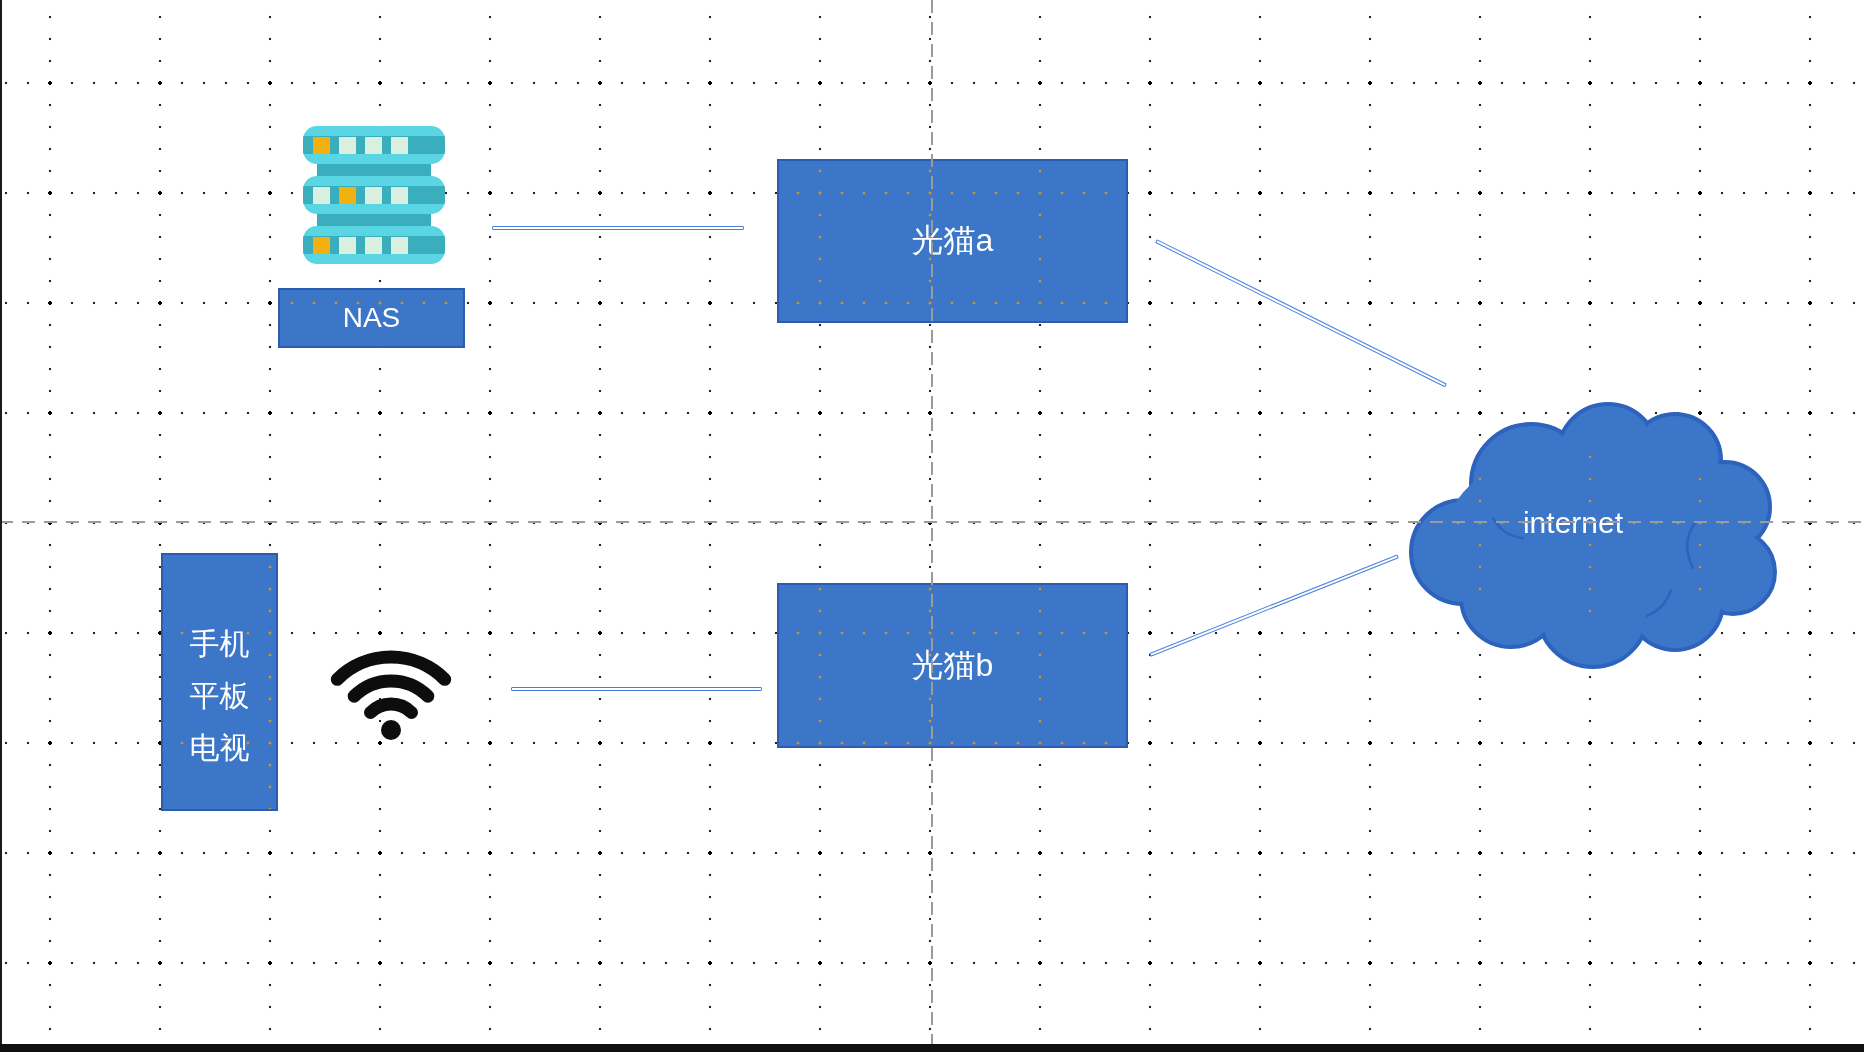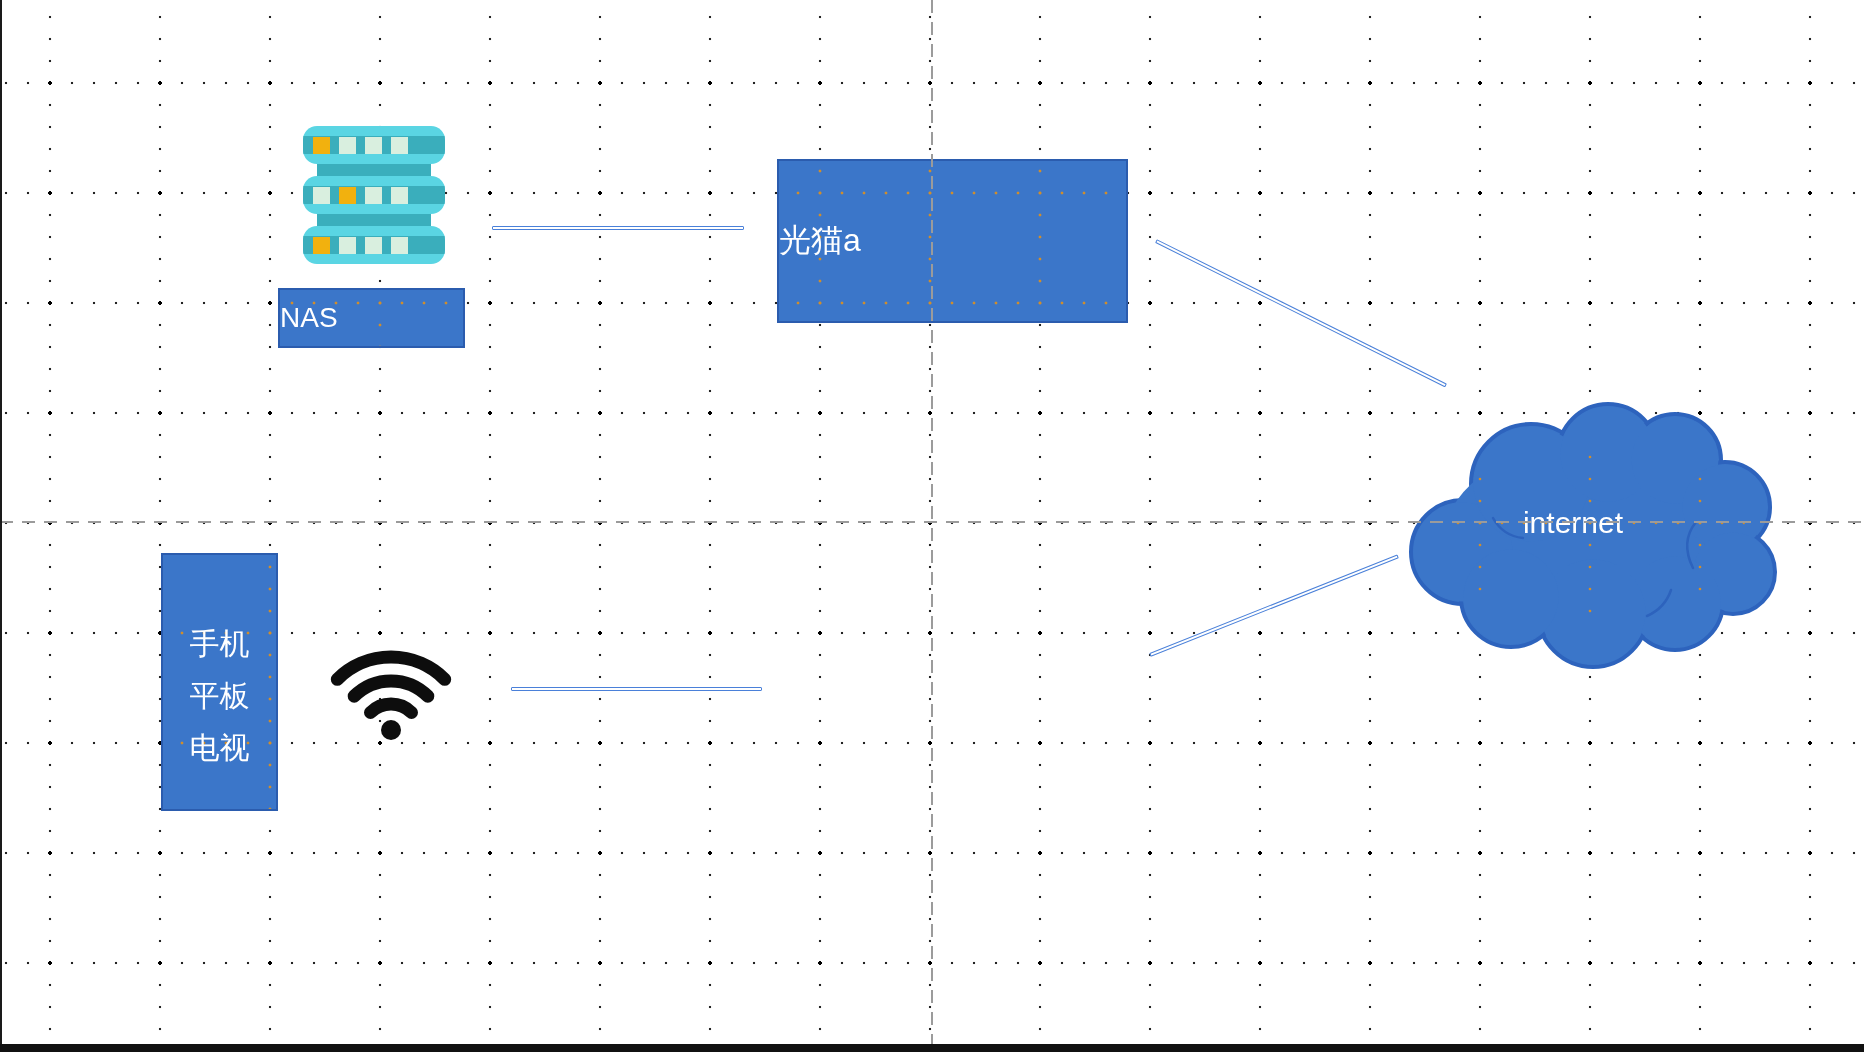--- a/index.html
+++ b/index.html
@@ -12,21 +12,21 @@
       radial-gradient(circle, #000 1.6px, transparent 2.1px),
       radial-gradient(circle, #232323 1.1px, transparent 1.6px),
       radial-gradient(circle, #232323 1.1px, transparent 1.6px);
     background-size:110px 110px, 22px 110px, 110px 22px;
     background-position:105px 28px, 17px 28px, 105px 6px;
     background-repeat:repeat;
   }
   .node{
     position:absolute;box-sizing:border-box;
     background-color:#3b76c9;border:2px solid #2b5cae;
-    color:#ffffff;display:flex;align-items:center;justify-content:flex-start;
+    color:#ffffff;display:flex;align-items:center;justify-content:center;
     background-origin:border-box;background-clip:border-box;
     
     background-image:
       radial-gradient(circle, #d18e2b 1.2px, transparent 1.7px),
       radial-gradient(circle, #d18e2b 1.2px, transparent 1.7px);
     background-size:22px 110px, 110px 22px;
     background-repeat:repeat;
   }
   .connector{
     position:absolute;height:2px;background:#ffffff;
@@ -98,20 +98,23 @@
   </div>
 
   <div class="node" style="left:278px;top:288px;width:187px;height:60px;font-size:28px;background-position:3px 70px,47px 4px;">
     <span>NAS</span>
   </div>
 
   <div class="node" style="left:777px;top:159px;width:351px;height:164px;font-size:32px;background-position:10px 89px,98px 1px;">
     <span>光猫a</span>
   </div>
 
+  <div class="node" style="left:777px;top:583px;width:351px;height:165px;font-size:32px;background-position:10px 105px,98px 17px;">
+    <span>光猫b</span>
+  </div>
 
   <div class="node label-lines" style="left:161px;top:553px;width:117px;height:258px;background-position:10px 25px,54px 3px;">
     <span>手机</span>
     <span>平板</span>
     <span>电视</span>
   </div>
 
   <div class="icon-wrap" style="left:323px;top:637px;width:137px;height:106px;">
     <svg width="137" height="106" viewBox="0 0 137 106">
       <g stroke="#0d0d0d" stroke-width="13" stroke-linecap="round" fill="none">

